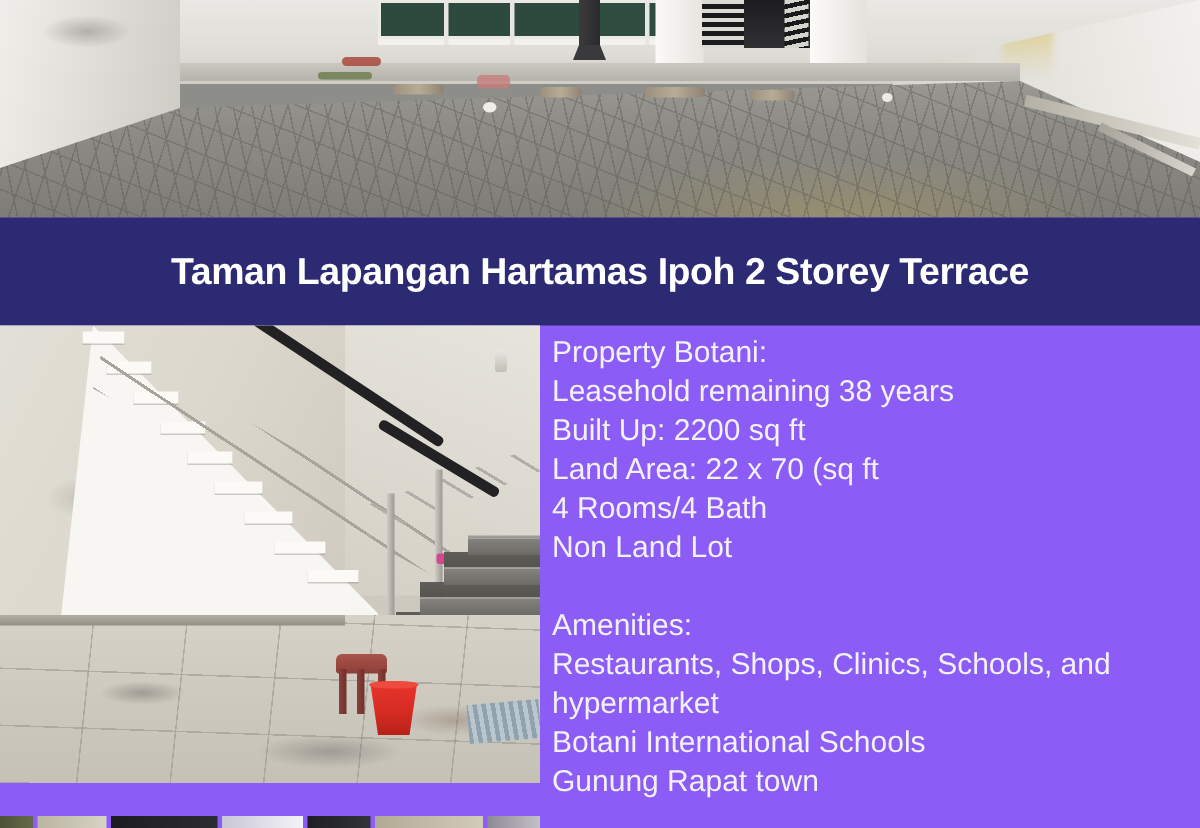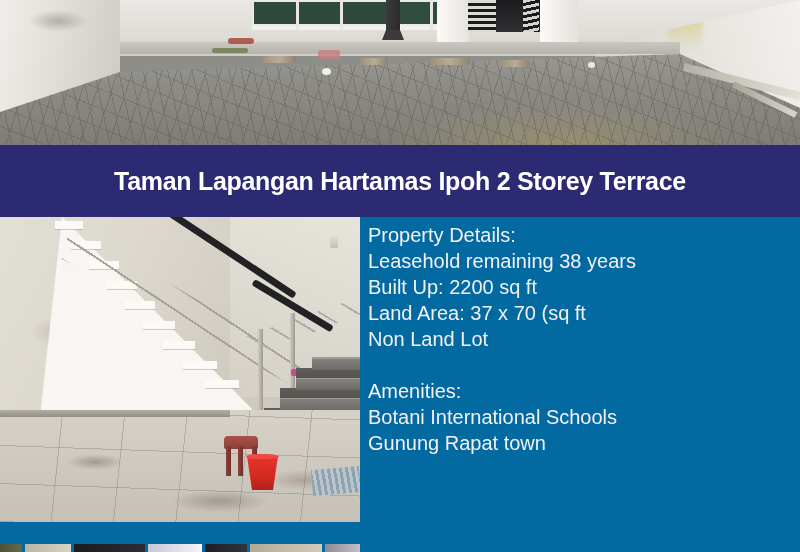--- a/index.html
+++ b/index.html
@@ -4,21 +4,21 @@
 <title>Property Listing Card</title>
 <style>
   * { margin:0; padding:0; box-sizing:border-box; }
   html,body { width:800px; height:552px; overflow:hidden; }
   body {
     font-family:"Liberation Sans", sans-serif;
     background:#2B2A72;
     position:relative;
   }
 
-  .card { position:absolute; inset:0; background:#0369a1; }
+  .card { position:absolute; inset:0; background:#8b5cf6; }
 
   
   .photo-top {
     position:absolute; left:0; top:0; width:800px; height:145px;
     overflow:hidden; background:#8d8d8a;
   }
   .pt-wall-back {
     position:absolute; left:0; top:0; width:800px; height:56px;
     background:linear-gradient(180deg,#e9e8e4 0%,#dedcd6 65%,#cfcdc6 100%);
   }
@@ -394,26 +394,28 @@
     <div class="thumb" style="width:22px;background:linear-gradient(90deg,#4d5238,#646a49)"></div>
     <div class="thumb" style="width:48px;background:linear-gradient(90deg,#b9b5a0,#d7d2c4)"></div>
     <div class="thumb" style="width:72px;background:linear-gradient(90deg,#1b1b20,#2c2c33)"></div>
     <div class="thumb" style="width:56px;background:linear-gradient(90deg,#c9c6d6,#f4f3f8)"></div>
     <div class="thumb" style="width:42px;background:linear-gradient(90deg,#1e1e24,#33333b)"></div>
     <div class="thumb" style="width:74px;background:linear-gradient(90deg,#b2a995,#d3cbba)"></div>
     <div class="thumb" style="width:36px;background:linear-gradient(90deg,#8e8a94,#c3c0c8)"></div>
   </div>
 
   <div class="details">
-    <div class="line">Property Details:</div>
+    <div class="line">Property Botani:</div>
     <div class="line">Leasehold remaining 38 years</div>
     <div class="line">Built Up: 2200 sq ft</div>
-    <div class="line">Land Area: 37 x 70 (sq ft</div>
+    <div class="line">Land Area: 22 x 70 (sq ft</div>
+    <div class="line">4 Rooms/4 Bath</div>
     <div class="line">Non Land Lot</div>
     <div class="gap"></div>
     <div class="amen-wrap">
       <div class="line">Amenities:</div>
+      <div class="line">Restaurants, Shops, Clinics, Schools, and hypermarket</div>
       <div class="line">Botani International Schools</div>
       <div class="line">Gunung Rapat town</div>
     </div>
   </div>
 
 </div>
 
 </body></html>

